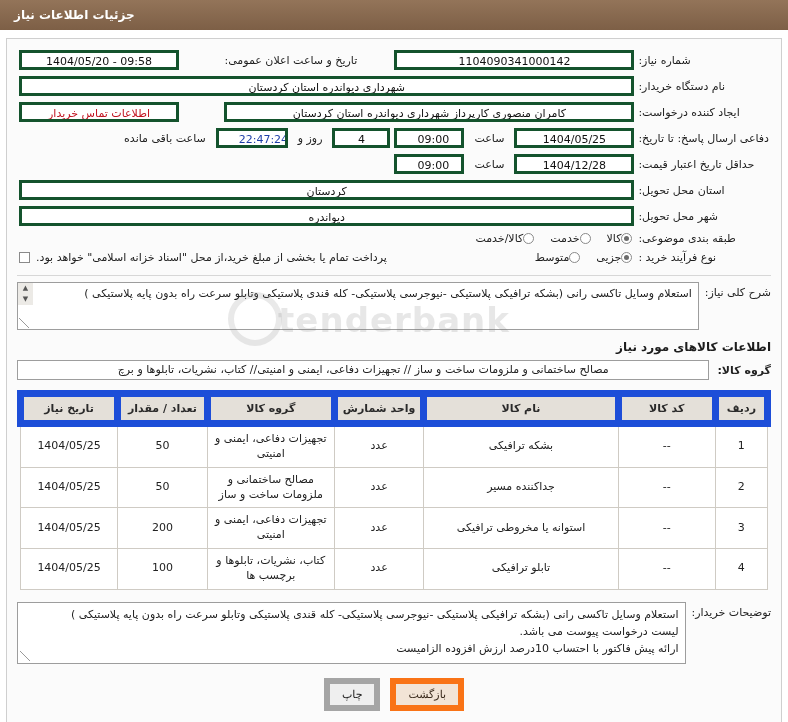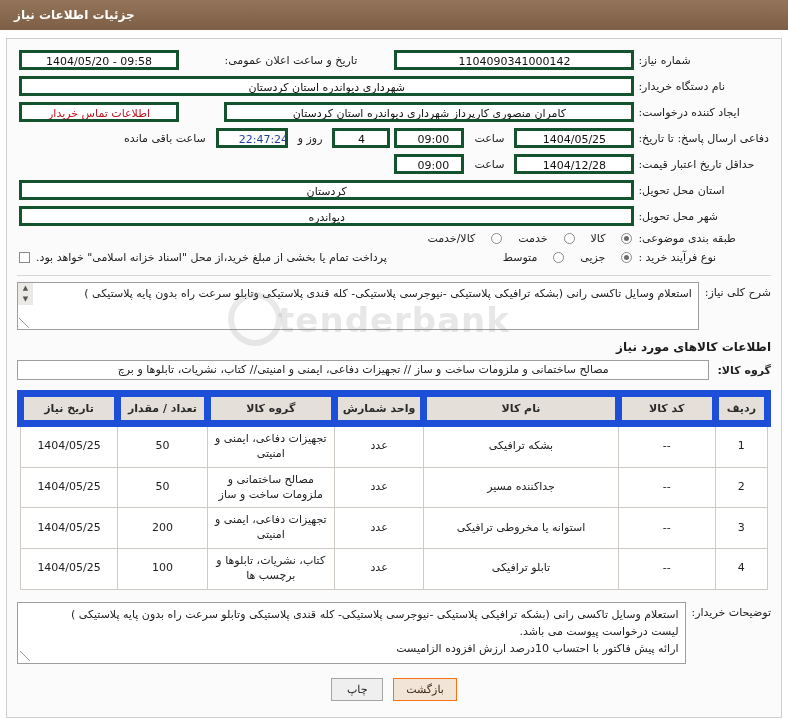--- a/index.html
+++ b/index.html
@@ -60,21 +60,21 @@
     overflow: hidden;
     white-space: nowrap;
   }
   .fld.ltr { direction: ltr; }
   .fld.red { color: #c1121f; }
   .fld.blue { color: #1f3fa8; }
   .plain { font-size: 11px; padding: 0 4px; white-space: nowrap; }
 
   
   .radios { display: flex; gap: 16px; align-items: center; justify-content: flex-start; padding-right: 2px;}
-  .radio-item { display: flex; align-items: center; gap: 16px; font-size: 11px; white-space: nowrap; }
+  .radio-item { display: flex; align-items: center; gap: 0; font-size: 11px; white-space: nowrap; }
   .rb {
     width: 11px; height: 11px; border-radius: 50%;
     border: 1px solid #8a8a8a; background: #fff; display: inline-block; position: relative;
   }
   .rb.on::after {
     content: ""; position: absolute; left: 2px; top: 2px;
     width: 5px; height: 5px; border-radius: 50%; background: #6b6b6b;
   }
   .cb {
     width: 11px; height: 11px; border: 1px solid #8a8a8a; background: #fff; display: inline-block;
@@ -159,21 +159,21 @@
     border: 1px solid #9d9d9d; background: #fff;
     height: 62px; padding: 3px 6px 3px 16px; font-size: 11px; line-height: 1.55; overflow: hidden;
   }
 
   
   .footer { display: flex; justify-content: center; gap: 10px; margin: 14px 0 6px 0; }
   .btn {
     min-width: 62px;
     padding: 4px 12px;
     font-size: 11px;
-    border: 1px solid #f97316;
+    border: 6px solid #f97316;
     background: #f2e4d6;
     color: #3a2a1c;
     cursor: pointer;
   }
   .btn.secondary { background: #efefef; border-color: #a5a5a5; color: #222; min-width: 52px; }
 
   
   .watermark {
     position: absolute;
     left: 50%; top: 300px;

